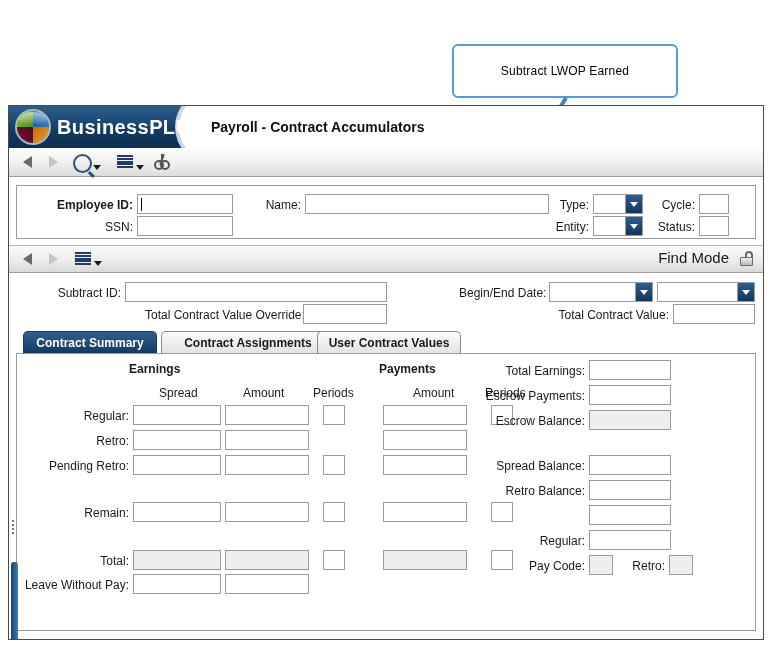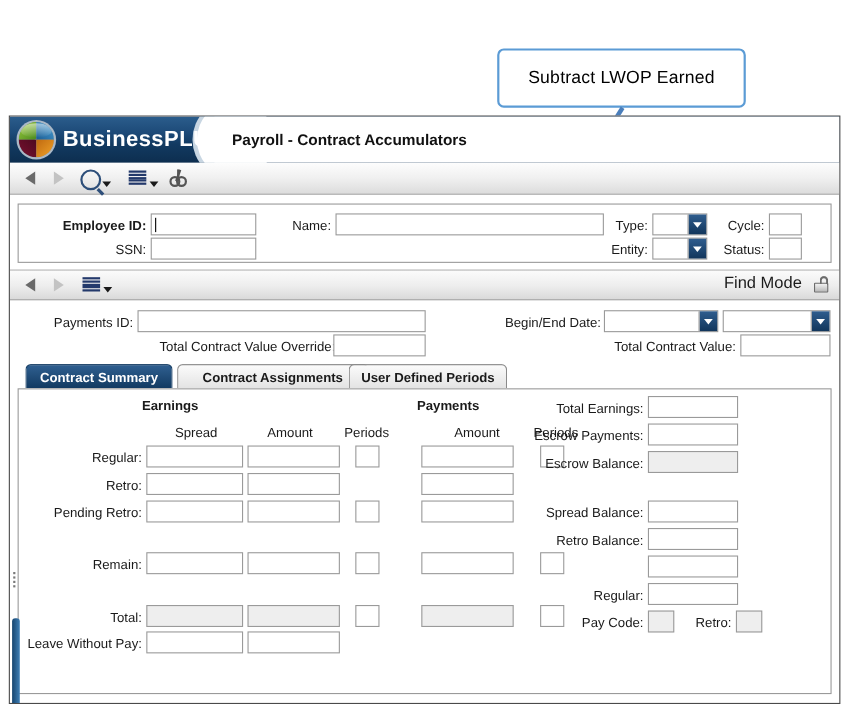--- a/index.html
+++ b/index.html
@@ -16,21 +16,21 @@
     position: absolute;
     left: 452px; top: 44px;
     width: 226px; height: 54px;
     border: 2px solid #5b9bd5;
     border-radius: 6px;
     background: #ffffff;
     display: flex; align-items: center; justify-content: center;
     box-sizing: border-box;
   }
   .callout-text {
-    font-size: 16px; color: #000; font-family: "Liberation Sans", sans-serif;
+    font-size: 12px; color: #000; font-family: "Liberation Sans", sans-serif;
     letter-spacing: .2px;
   }
   .arrow-svg { position: absolute; left: 0; top: 0; width: 768px; height: 648px; pointer-events: none; }
 
   
   .window {
     position: absolute;
     left: 8px; top: 105px;
     width: 756px; height: 535px;
     border: 1px solid #4a4a4a;
@@ -321,21 +321,21 @@
             <div class="caret"></div>
           </div>
         <div class="findmode">Find Mode</div>
         <div class="lock">
           <div class="shackle"></div>
             <div class="body"></div>
         </div>
       </div>
 
       <div style="position:relative;height:52px;">
-        <div class="abs lbl" style="left:24px;  top:13px; width:88px;">Payments ID:</div>
+        <div class="abs lbl" style="left:24px;  top:13px; width:88px;">Subtract ID:</div>
         <div class="abs fld" style="left:116px; top:9px;  width:262px;"></div>
 
         <div class="abs lbl" style="left:136px; top:35px; width:152px;">Total Contract Value Override:</div>
         <div class="abs fld" style="left:294px; top:31px; width:84px;"></div>
 
         <div class="abs lbl" style="left:450px; top:13px; width:86px;">Begin/End Date:</div>
         <div class="abs fld ddwrap" style="left:540px; top:9px; width:104px;">
             <span class="ddbtn"></span>
           </div>
         <div class="abs fld ddwrap" style="left:648px; top:9px; width:98px;">
@@ -347,21 +347,21 @@
       </div>
 
       <div class="tabs">
         <div class="tab active" style="left:0px;   width:134px;">
           <span>Contract Summary</span>
         </div>
         <div class="tab idle" style="left:138px; width:174px;">
           <span>Contract Assignments</span>
         </div>
         <div class="tab idle" style="left:294px; width:144px;">
-          <span>User Defined Periods</span>
+          <span>User Contract Values</span>
         </div>
       </div>
 
       <div class="tabpanel">
 
         <div class="colhdr" style="left:112px; top:8px;">Earnings</div>
         <div class="colhdr" style="left:362px; top:8px;">Payments</div>
 
         <div class="colsub" style="left:142px; top:32px;">Spread</div>
         <div class="colsub" style="left:226px; top:32px;">Amount</div>

